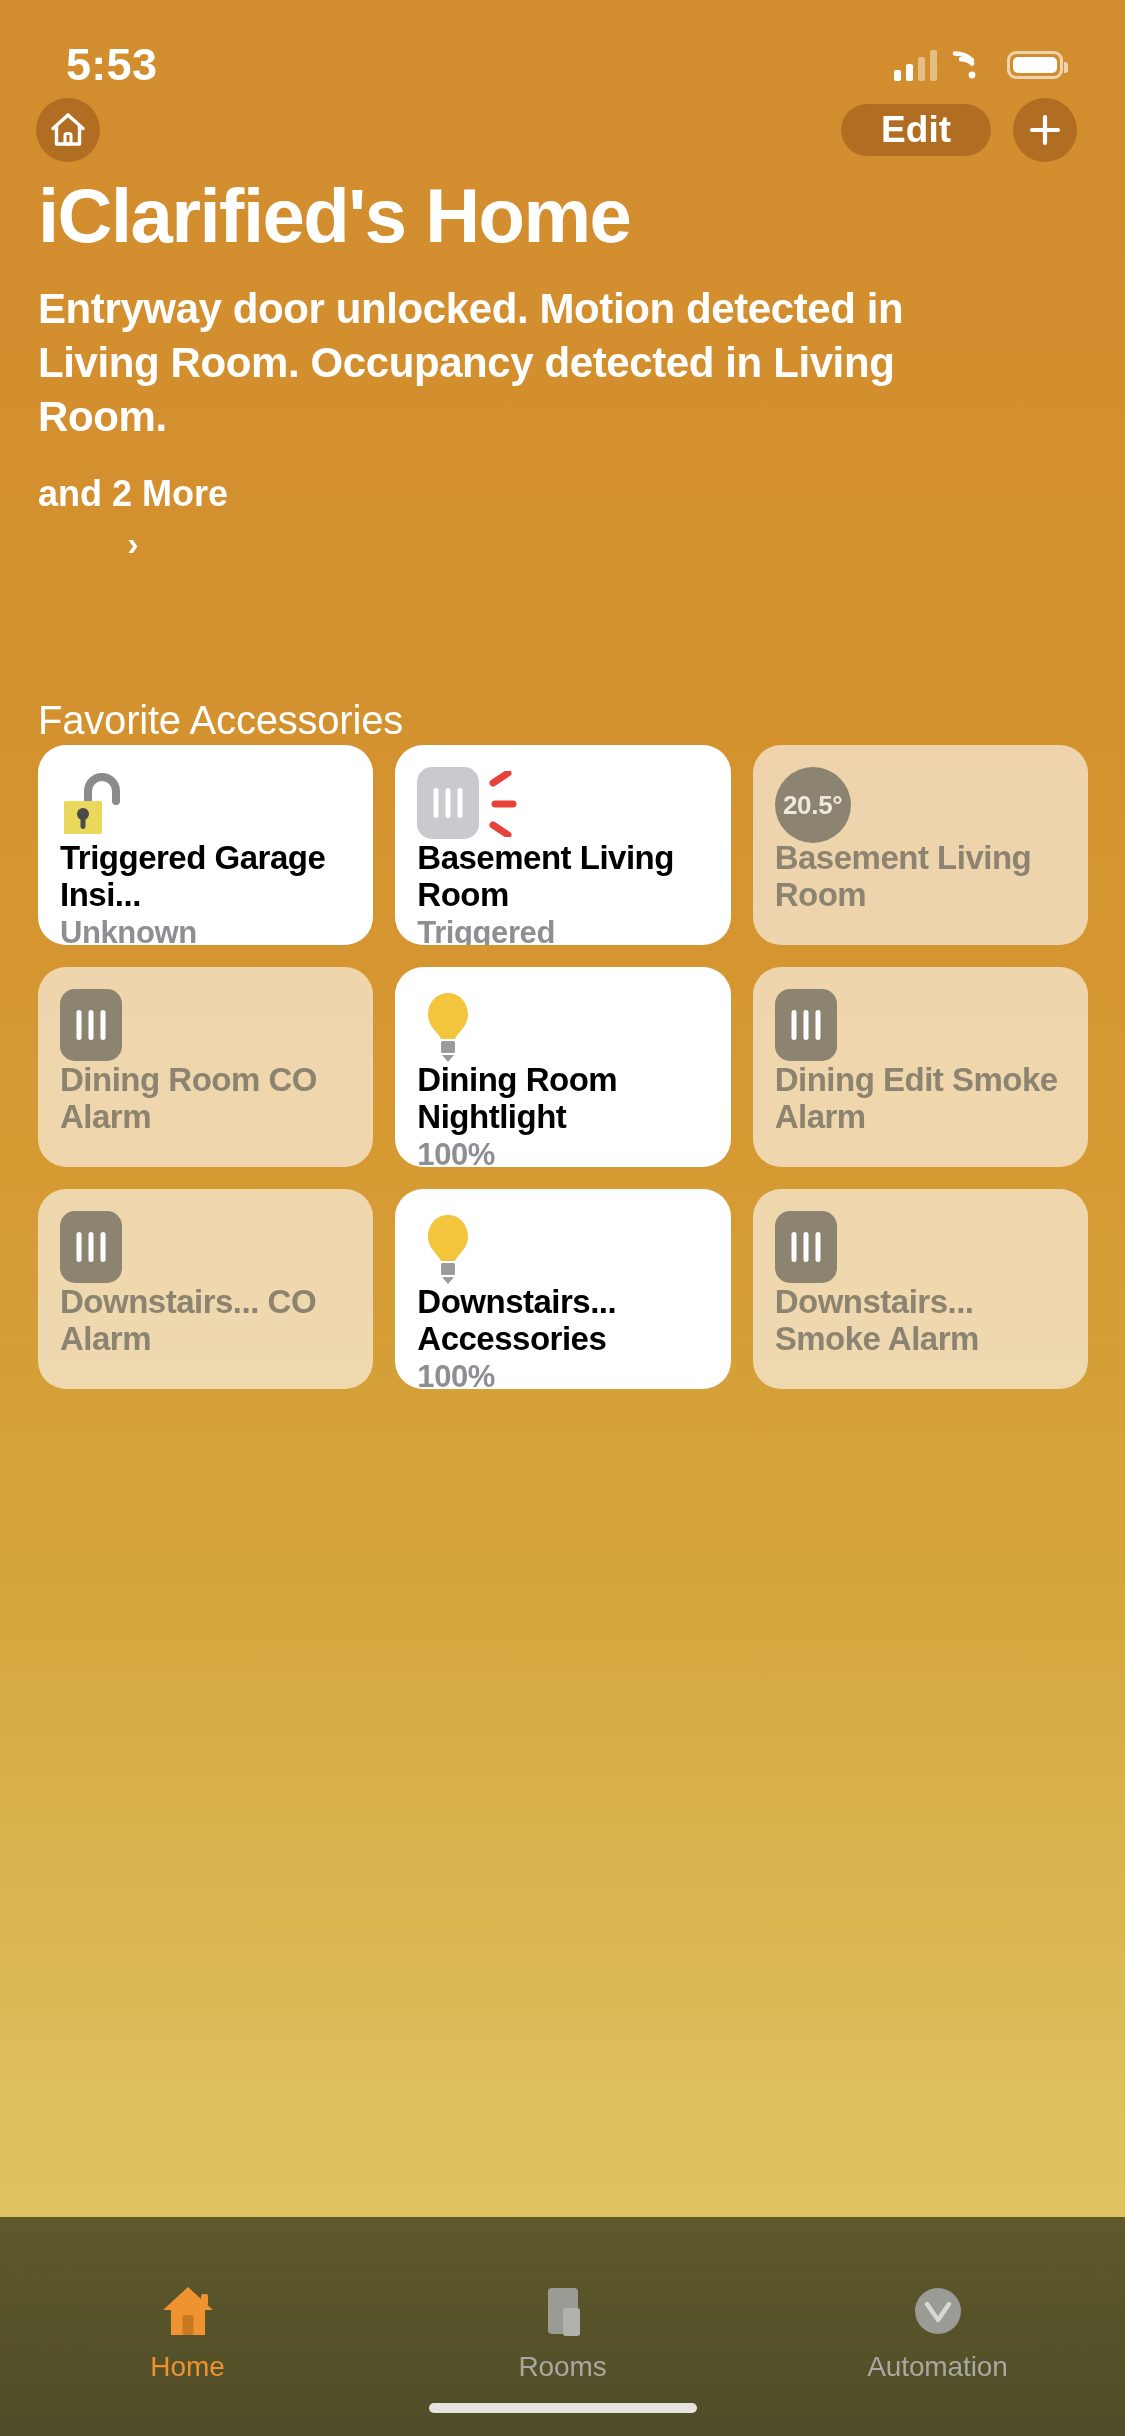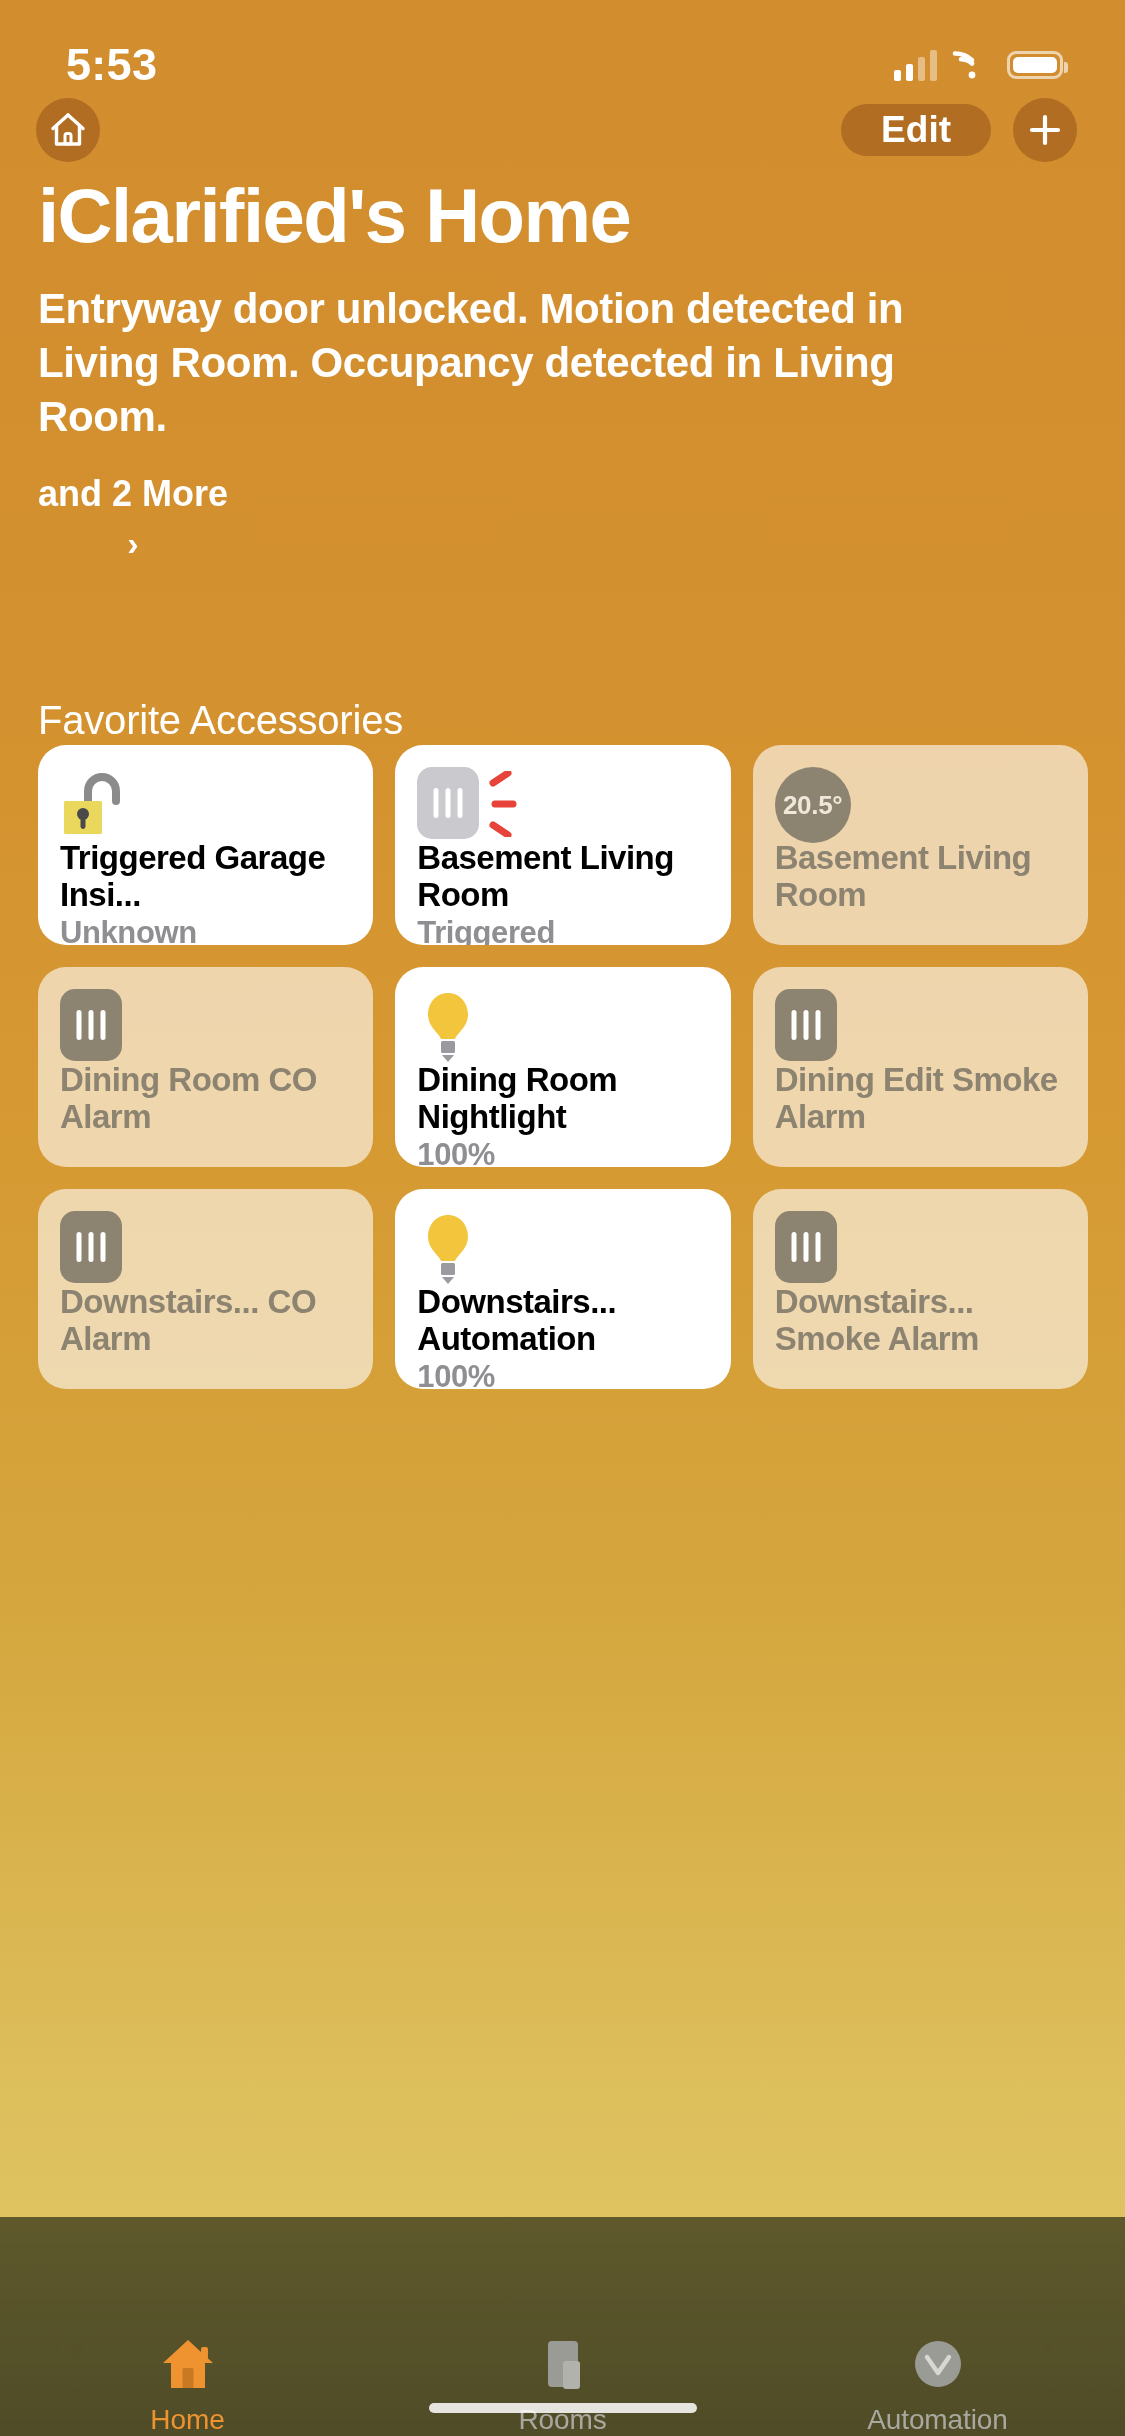--- a/index.html
+++ b/index.html
@@ -135,21 +135,21 @@
     background:#8c8470; color:#efe8da;
     display:flex; align-items:center; justify-content:center;
     font-size:26px; font-weight:600; letter-spacing:-.3px;
   }
 
   
   #tabbar {
     position:absolute; left:0; bottom:0; width:100%; height:219px;
     background:linear-gradient(180deg, rgba(62,62,30,.80) 0%, rgba(58,58,30,.88) 100%);
     backdrop-filter:blur(30px);
-    display:flex; align-items:flex-end; padding-top:10px;
+    display:flex; align-items:center; padding-top:10px;
   }
   .tab { flex:1; display:flex; flex-direction:column; align-items:center; gap:9px; }
   .tab-label { font-size:28px; font-weight:400; letter-spacing:-.1px; }
   .tab.active .tab-label { color:#ef9330; }
   .tab .tab-label { color:#a8a8a0; }
   .tab-icon { height:62px; display:flex; align-items:center; justify-content:center; }
 
   #homebar {
     position:absolute; left:50%; transform:translateX(-50%);
     bottom:23px; width:268px; height:10px; border-radius:6px;
@@ -323,21 +323,21 @@
 
     <div class="tile on">
       <div class="tile-icon">
         <svg class="ic" width="62" height="76" viewBox="0 0 62 76">
           <path d="M31 4 C43 4 51 14 51 26 C51 38 40 44 38 50 L24 50 C22 44 11 38 11 26 C11 14 19 4 31 4 Z" fill="#f2c53d"></path>
           <rect x="24" y="52" width="14" height="12" rx="1.5" fill="#9a9a9f"></rect>
           <path d="M25 66 L37 66 L31 73 Z" fill="#9a9a9f"></path>
         </svg>
       </div>
       <div class="tile-text">
-        <div class="tile-name">Downstairs... Automation</div>
+        <div class="tile-name">Downstairs... Accessories</div>
         <div class="tile-sub">100%</div>
       </div>
     </div>
 
     <div class="tile off">
       <div class="tile-icon">
         <div class="sensor-box">
           <span class="bars3">
               <span></span>
               <span></span>

